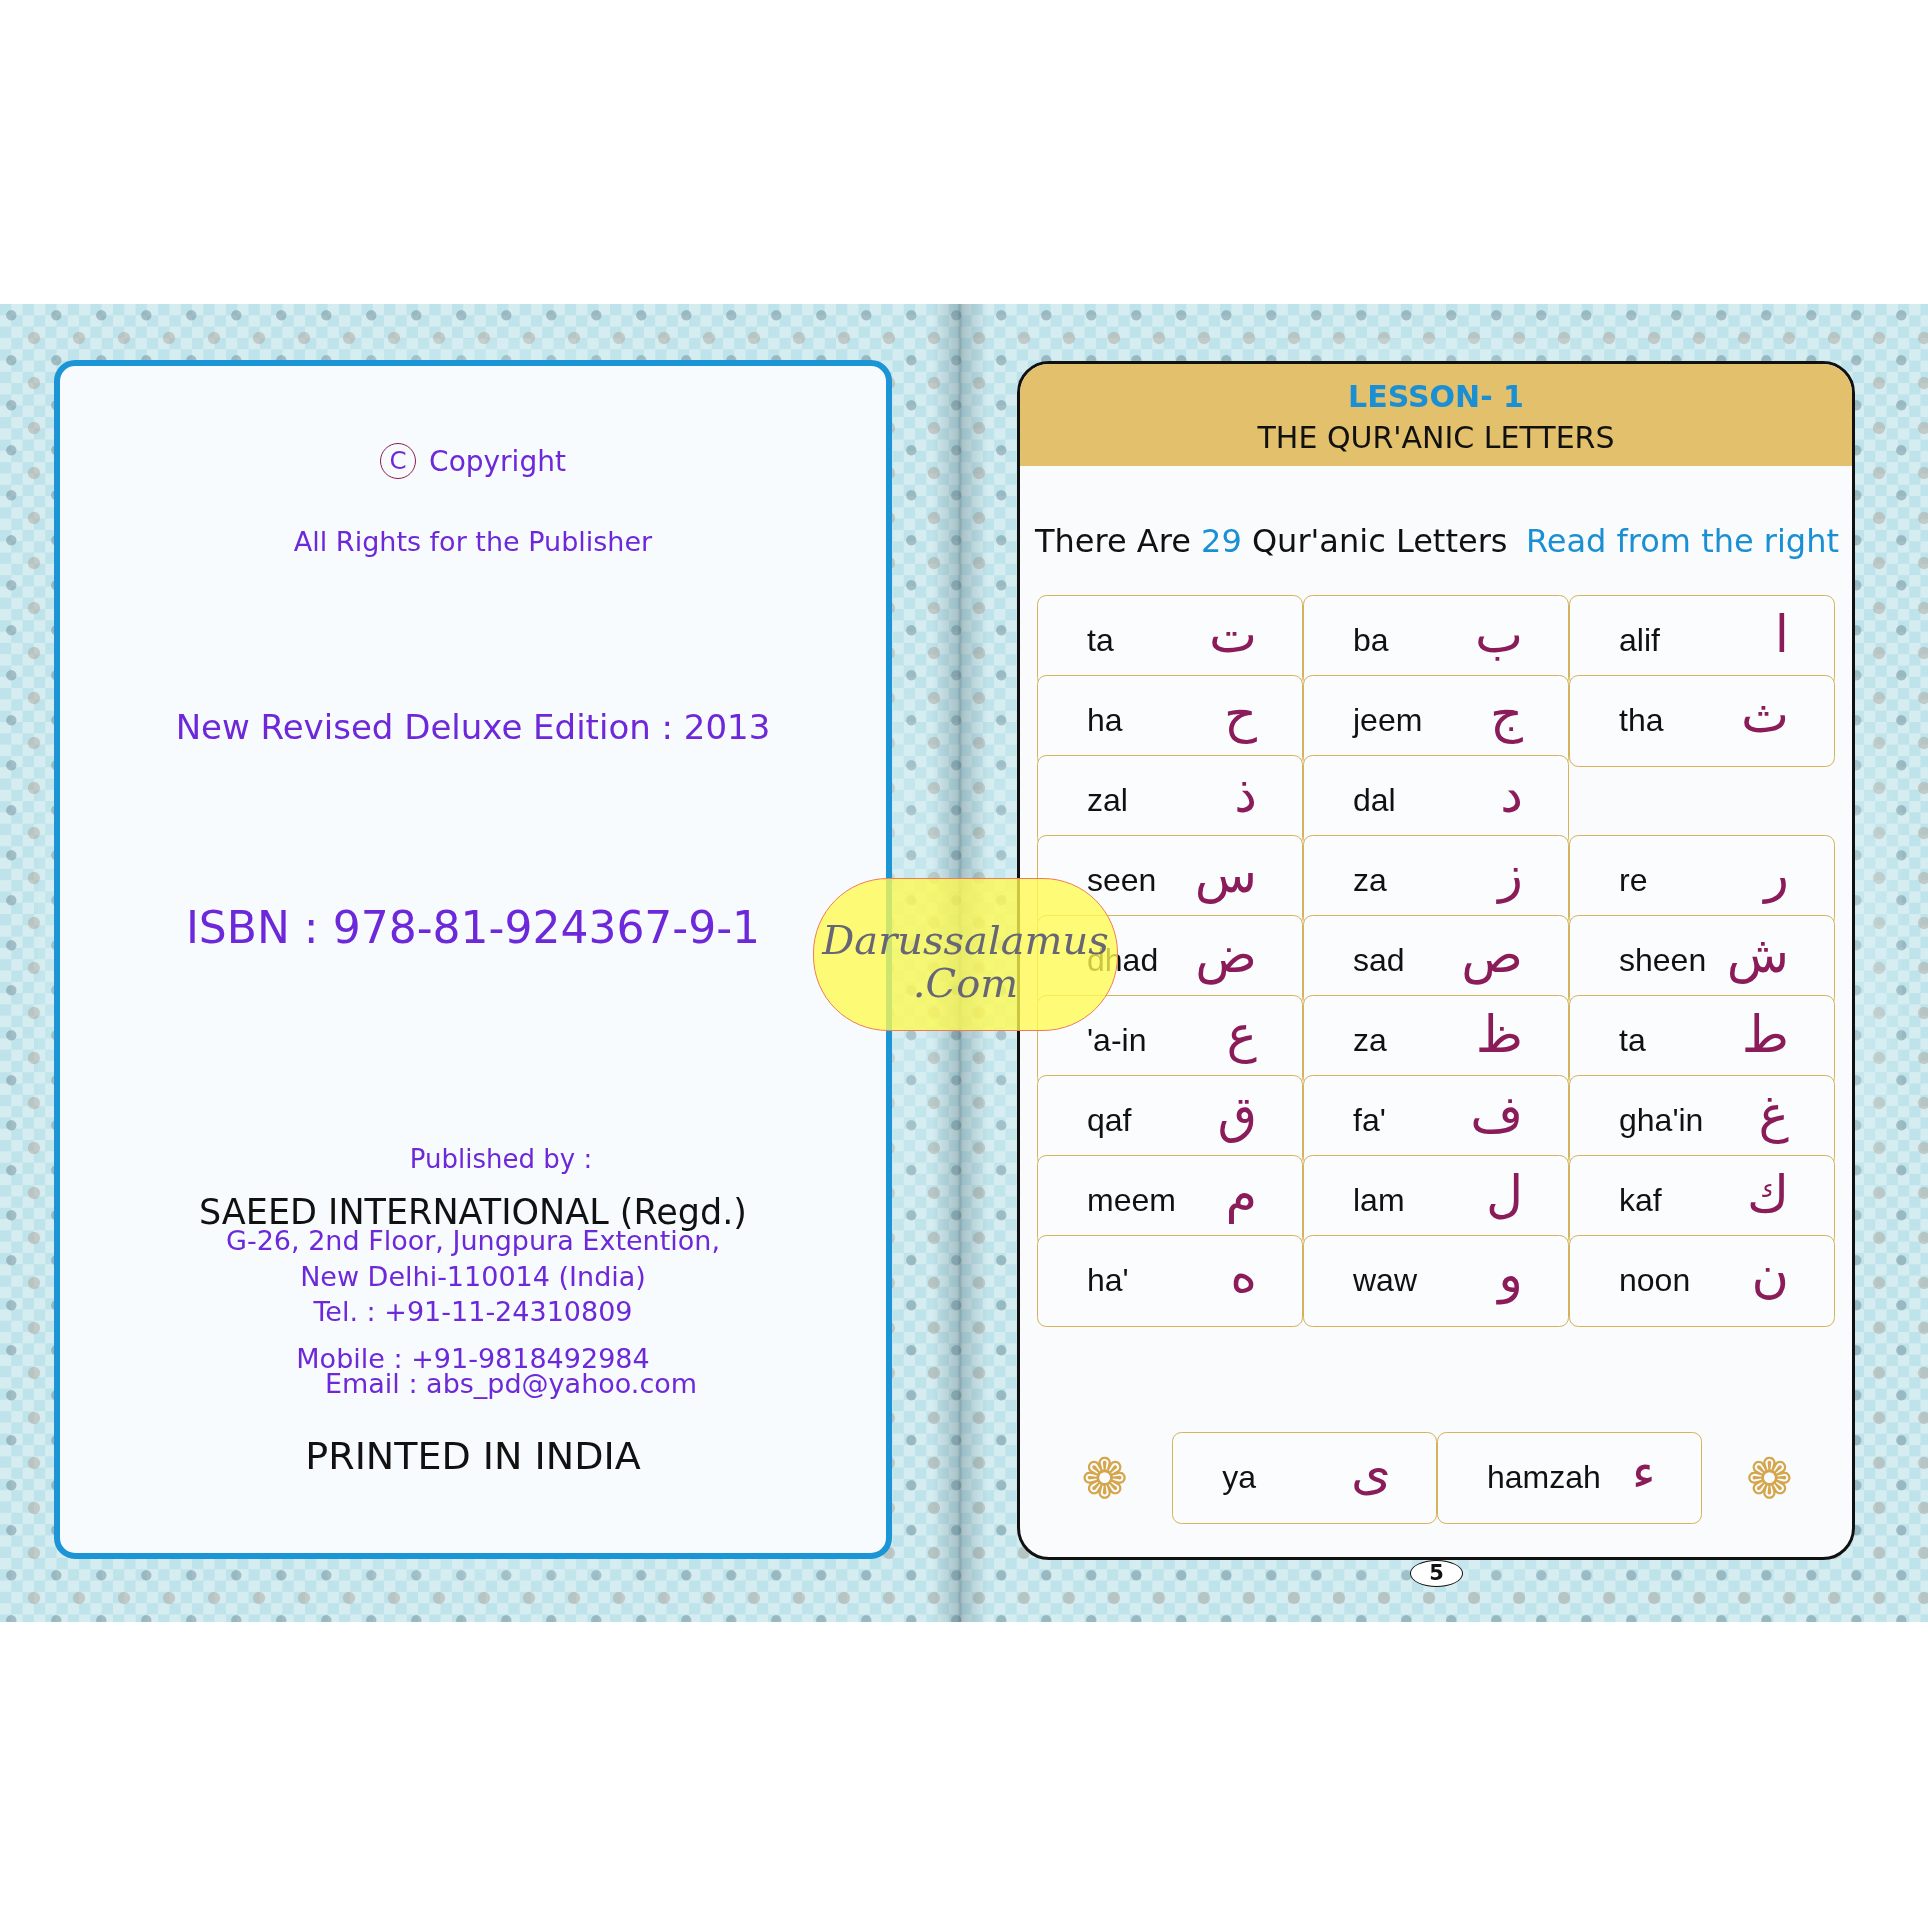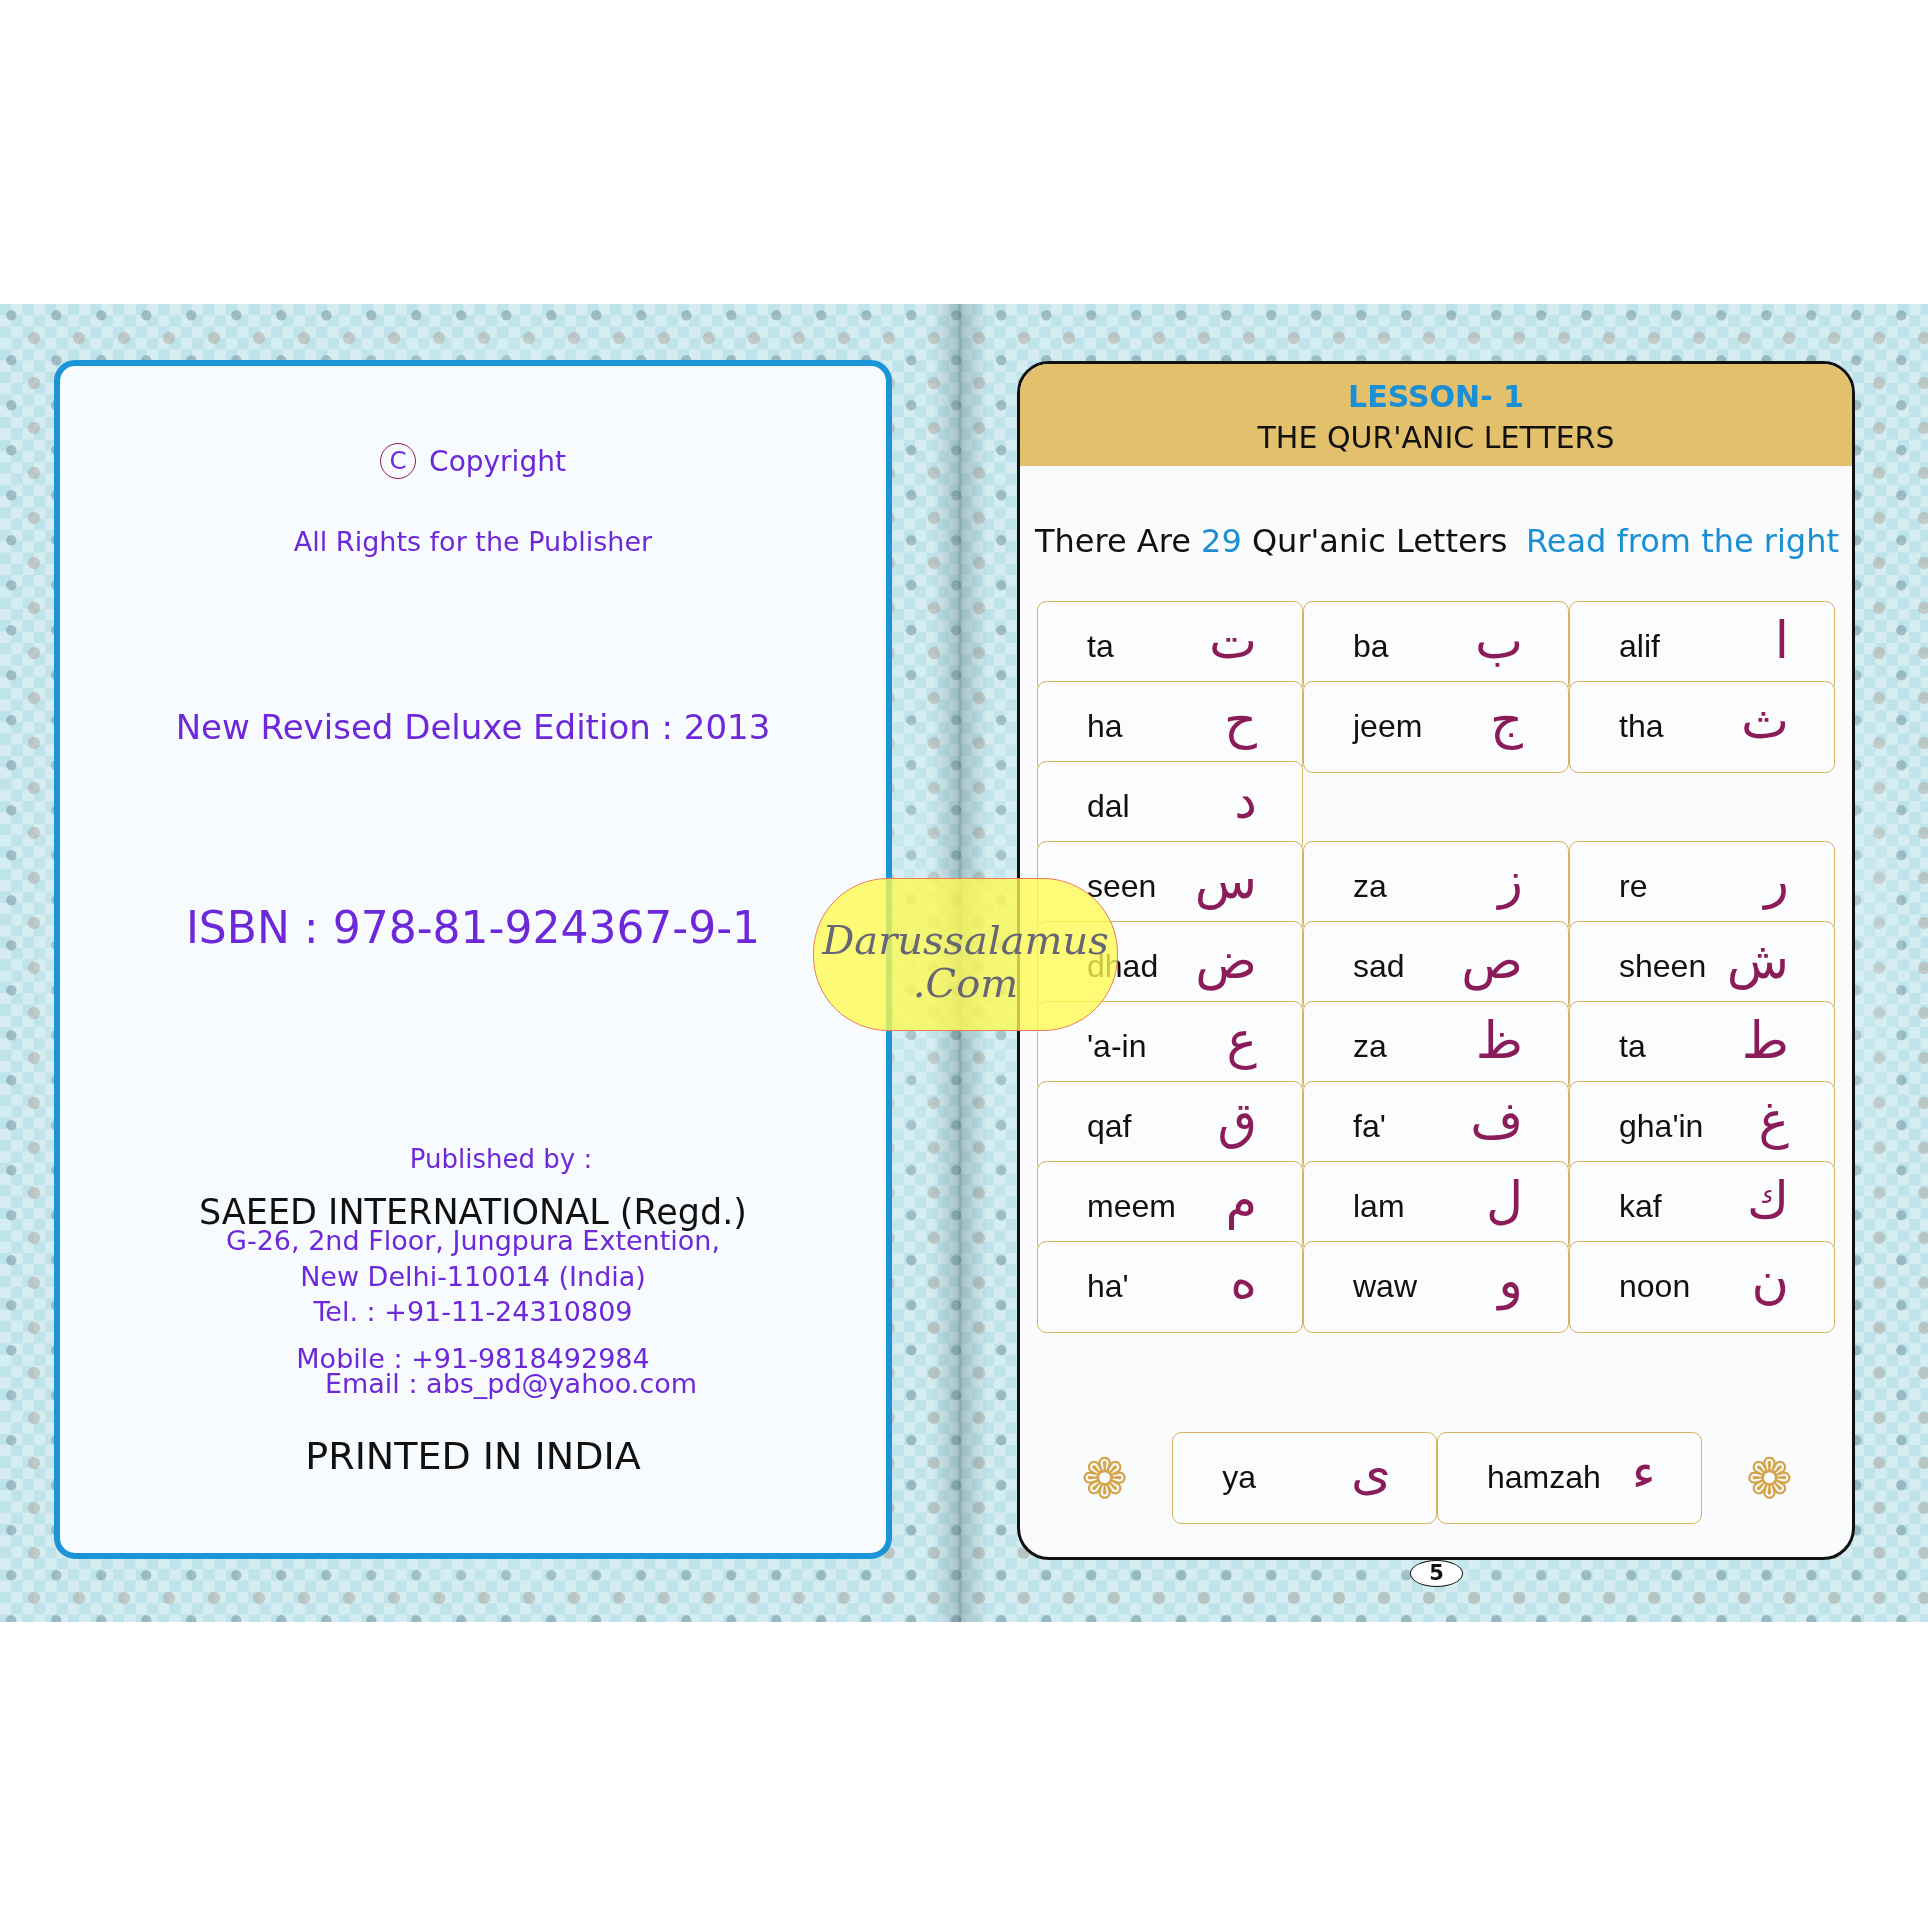--- a/index.html
+++ b/index.html
@@ -63,21 +63,21 @@
     position:absolute; left:0; top:0; width:100%; height:102px; background:#e3c06c;
     text-align:center;
   }
   .lesson { position:absolute; top:15px; width:100%; font-size:30px; font-weight:bold; color:#1a8fd3; }
   .lesson-title { position:absolute; top:56px; width:100%; font-size:30px; color:#111; }
   .intro { position:absolute; top:158px; left:15px; font-size:32px; color:#111; }
   .intro .num { color:#1a8fd3; }
   .read-right { position:absolute; top:158px; right:13px; font-size:32px; color:#1a8fd3; }
 
   .grid { position:absolute; left:17px; top:237px; width:800px; }
-  .row { display:flex; height:80px; }
+  .row { display:flex; height:80px;align-items:center; }
   .cell {
     width:266px; height:92px; box-sizing:border-box; border:1.9px solid #d6b25b; border-radius:9.4px;
     background:#fbfcfd; position:relative;
   }
   .cell .lat { position:absolute; left:49px; top:26px; font-size:32px; color:#111; font-family:"Liberation Sans", sans-serif; }
   .cell .ar { position:absolute; right:45px; top:9.4px; font-size:51px; color:#8b1c5a; font-family:"DejaVu Sans", sans-serif; }
   .last-row { display:flex; position:absolute; left:17px; top:1068px; width:800px; height:92px; }
   .ornament { width:136px; height:92px; position:relative; }
   .ornament span {
     position:absolute; left:50%; top:50%; transform:translate(-50%,-50%);
@@ -154,20 +154,24 @@
           <span class="lat">jeem</span>
           <span class="ar">ج</span>
         </div>
       <div class="cell">
           <span class="lat">tha</span>
           <span class="ar">ث</span>
         </div>
     </div>
     <div class="row">
       <div class="cell">
+          <span class="lat">zal</span>
+          <span class="ar">ذ</span>
+        </div>
+      <div class="cell">
           <span class="lat">dal</span>
           <span class="ar">د</span>
         </div>
     </div>
     <div class="row">
       <div class="cell">
           <span class="lat">seen</span>
           <span class="ar">س</span>
         </div>
       <div class="cell">

